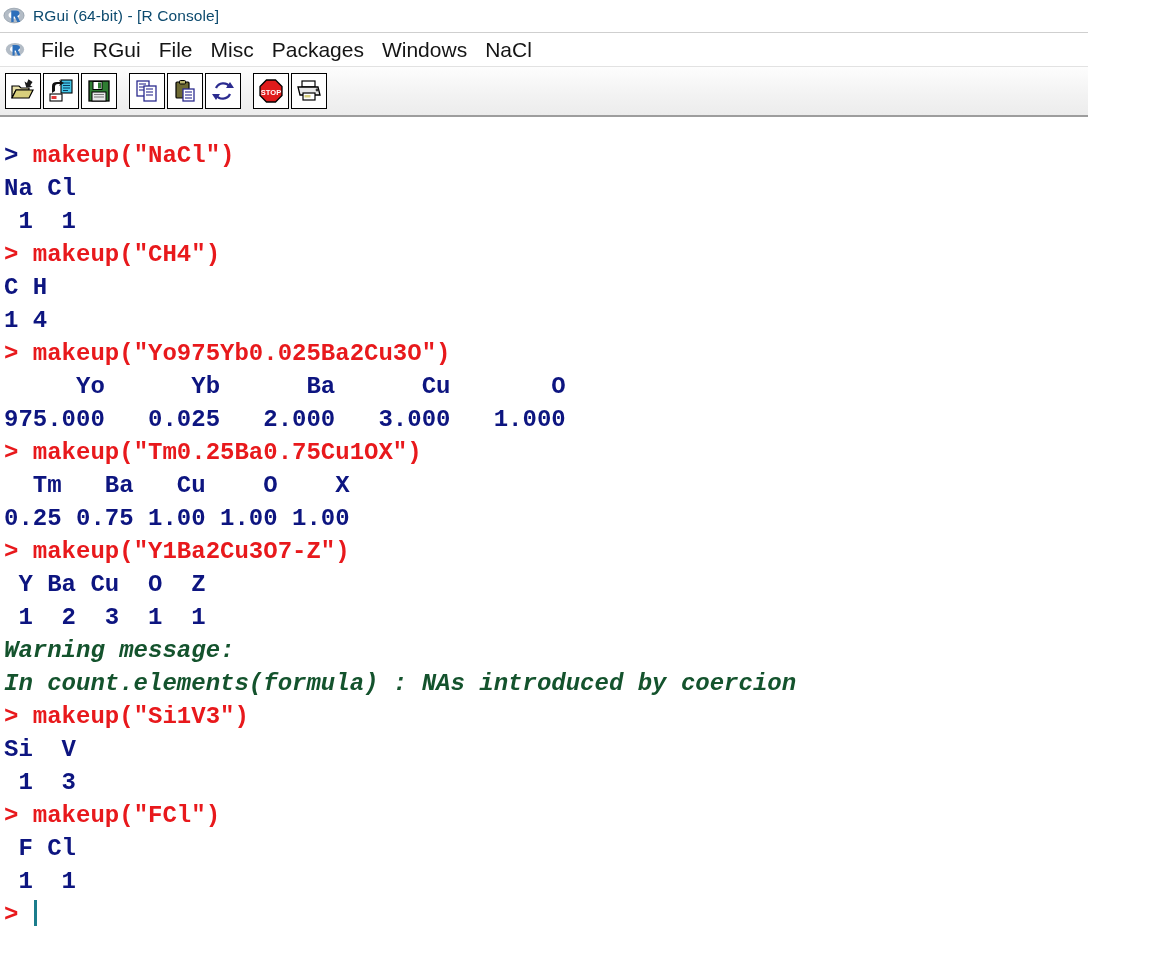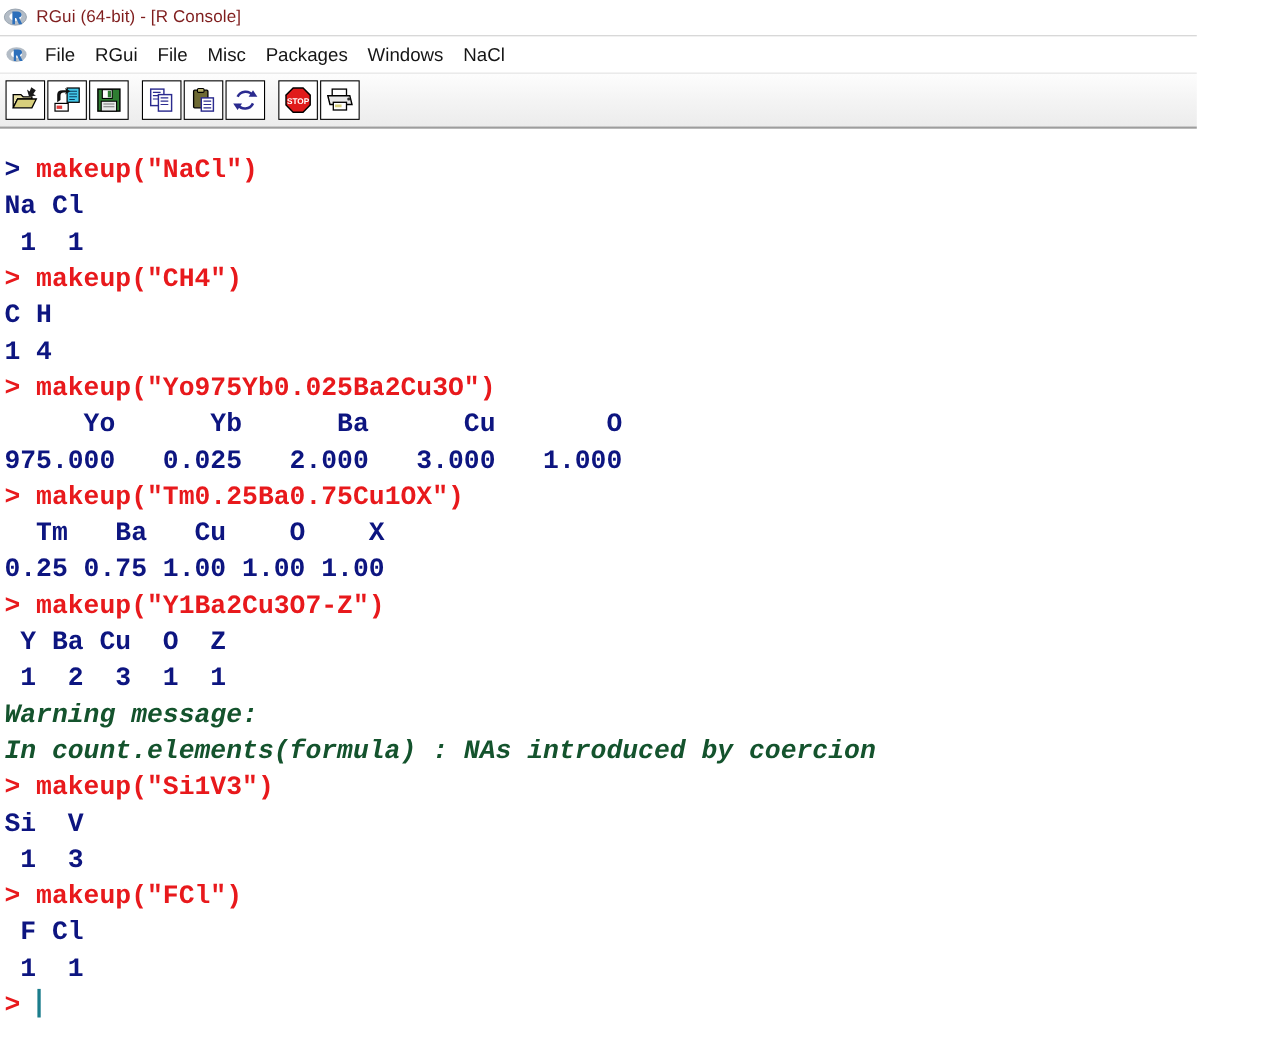--- a/index.html
+++ b/index.html
@@ -40,21 +40,21 @@
   .r-logo {
     width: 22px;
     height: 22px;
     margin-left: 3px;
     margin-right: 8px;
     flex: 0 0 auto;
     display: block;
   }
   #title-text {
     font-size: 15.5px;
-    color: #7f1d1d;
+    color: #0c4a6e;
     letter-spacing: 0.1px;
     white-space: nowrap;
   }
 
   
   #menu-bar {
     position: absolute;
     left: 0;
     top: 34px;
     width: 1088px;
@@ -66,21 +66,21 @@
   }
   .menu-logo {
     width: 20px;
     height: 20px;
     margin-left: 5px;
     margin-right: 7px;
     flex: 0 0 auto;
     display: block;
   }
   .menu-item {
-    font-size: 17px;
+    font-size: 21px;
     color: #151515;
     padding: 2px 9px;
     white-space: nowrap;
     cursor: default;
   }
 
   
   #toolbar {
     position: absolute;
     left: 0;

